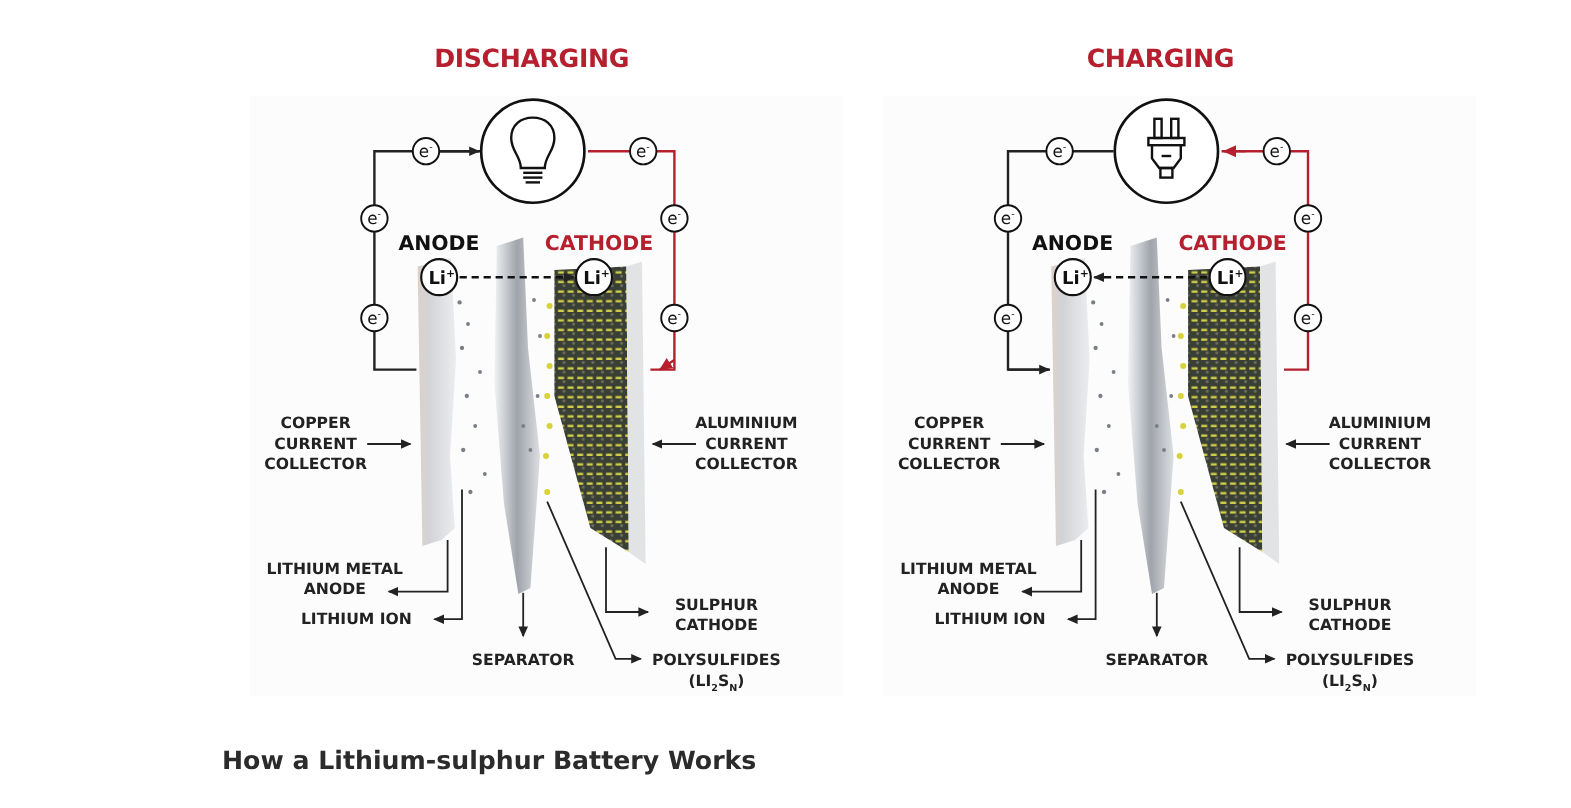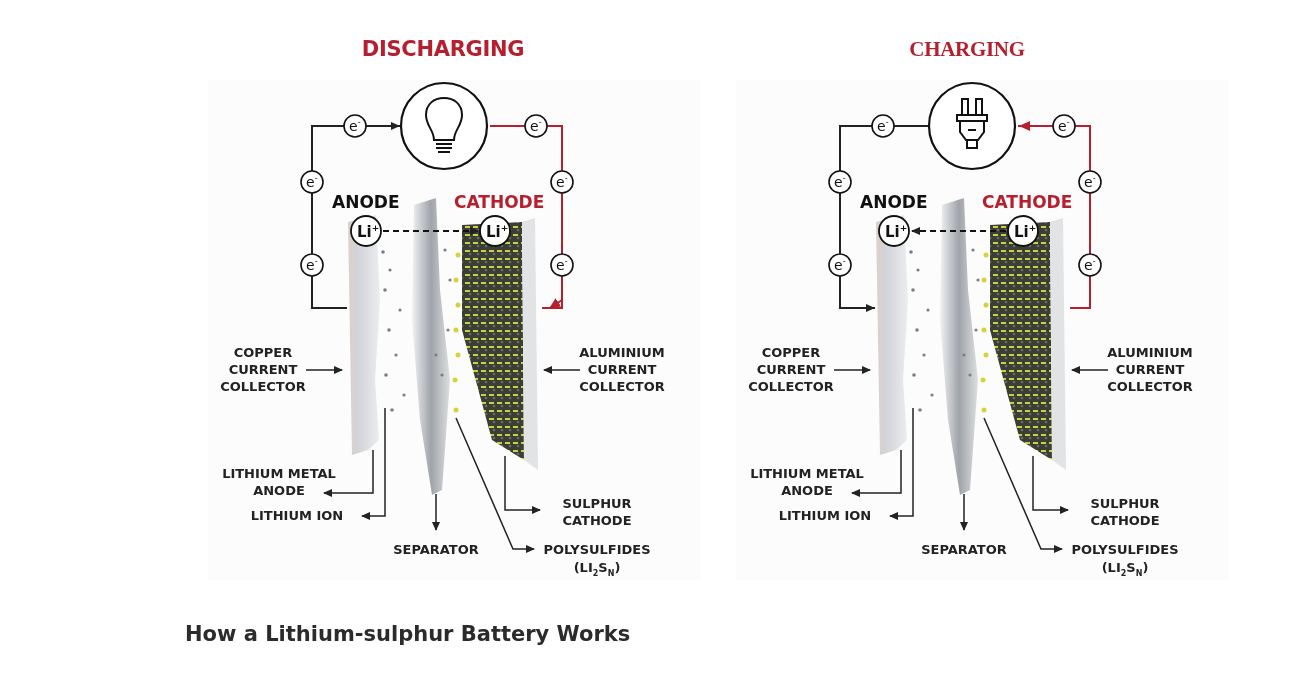--- a/index.html
+++ b/index.html
@@ -5,21 +5,21 @@
   html, body { margin:0; padding:0; background:#ffffff; }
   body { width:1309px; height:673px; position:relative; overflow:hidden;
          font-family:"DejaVu Sans", sans-serif; }
   .panel { position:absolute; top:80px; width:494px; height:500px; background:#fcfcfc; }
   .panel.left { left:208px; }
   .panel.right { left:736px; }
   .title { position:absolute; top:37px; width:494px; text-align:center;
            font-family:"DejaVu Sans", sans-serif; font-weight:bold; font-size:21px;
            color:#b51f2e; letter-spacing:-0.3px; }
   .title.left { left:196px; }
-  .title.right { left:720px;font-family:Liberation Serif, serif; }
+  .title.right { left:720px; }
   svg.diagram { position:absolute; top:0; width:530px; height:600px; overflow:visible; }
   svg.diagram.left { left:200px; }
   svg.diagram.right { left:728px; }
   .lbl { font-family:"DejaVu Sans", sans-serif; font-weight:bold; font-size:13px; fill:#222; }
   .big { font-family:"DejaVu Sans", sans-serif; font-weight:bold; font-size:17px; }
   .caption { position:absolute; left:185px; top:622px; font-family:"DejaVu Sans", sans-serif;
              font-weight:bold; font-size:21px; color:#2b2b2b; }
 </style>
 </head>
 <body>

